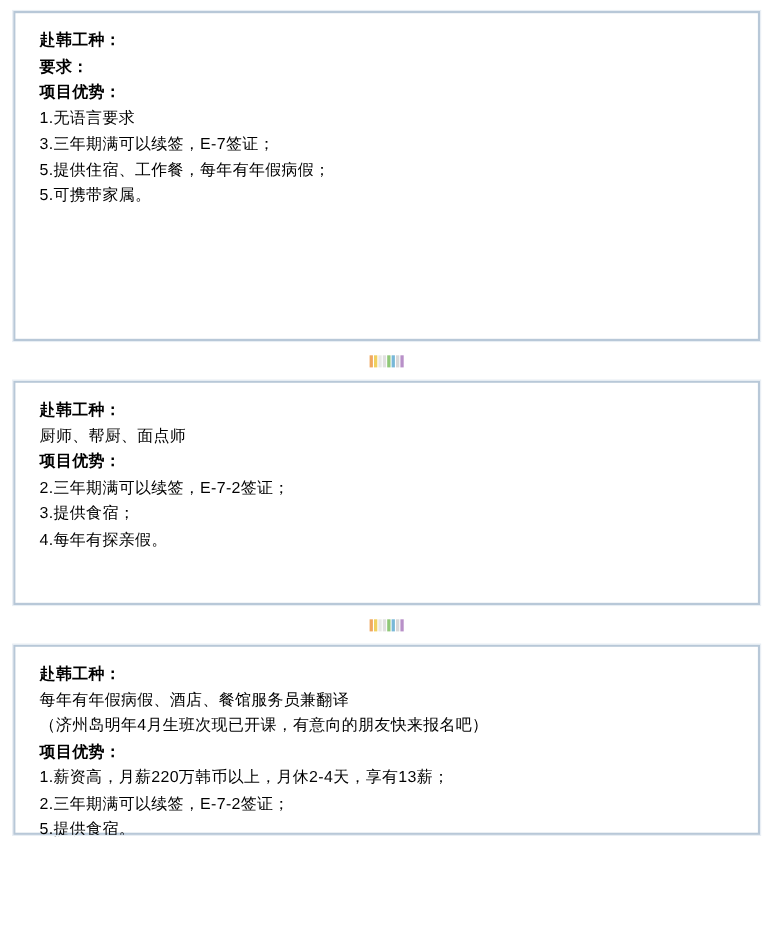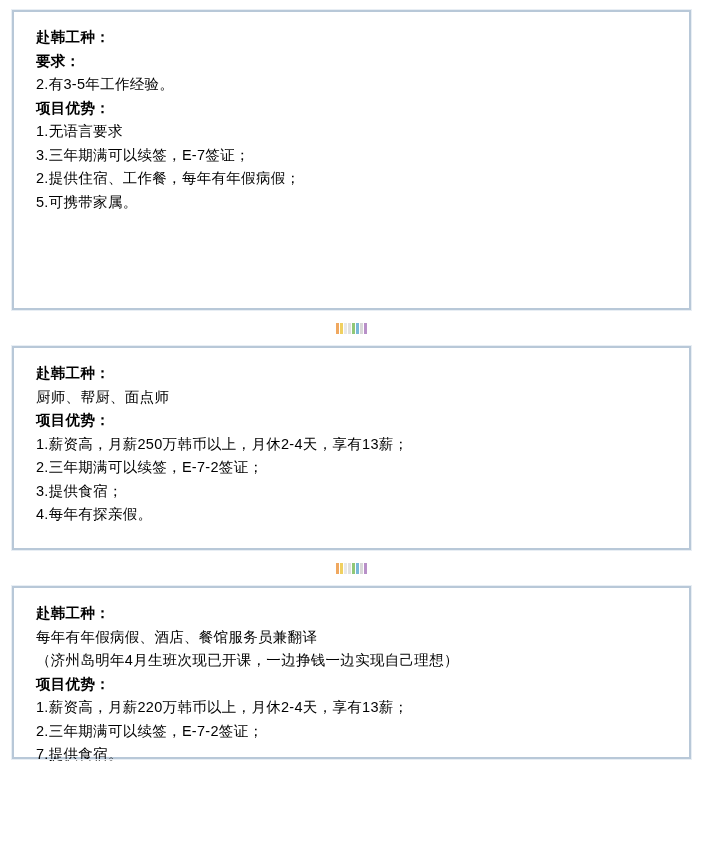--- a/index.html
+++ b/index.html
@@ -72,46 +72,44 @@
   }
 </style>
 </head>
 <body>
 
 <div class="page">
 
   <div class="card c1">
     <div class="line bold">赴韩工种：</div>
     <div class="line bold">要求：</div>
-    <div class="line">2.有3-5年工作经验。</div>
     <div class="line bold">项目优势：</div>
     <div class="line">1.无语言要求</div>
     <div class="line">3.三年期满可以续签，E-7签证；</div>
-    <div class="line">2.提供住宿、工作餐，每年有年假病假；</div>
+    <div class="line">5.提供住宿、工作餐，每年有年假病假；</div>
     <div class="line">5.可携带家属。</div>
   </div>
 
   <div class="divider">
     <div class="divider-bars">
       <i style="background:#f0a860"></i>
         <i style="background:#f0d060"></i>
         <i style="background:#e8e8e8"></i>
         <i style="background:#e0e0e0"></i>
         <i style="background:#90c878"></i>
         <i style="background:#78b8d8"></i>
         <i style="background:#d8d8d8"></i>
         <i style="background:#b890c8"></i>
     </div>
   </div>
 
   <div class="card c2">
     <div class="line bold">赴韩工种：</div>
     <div class="line">厨师、帮厨、面点师</div>
     <div class="line bold">项目优势：</div>
-    <div class="line">1.薪资高，月薪250万韩币以上，月休2-4天，享有13薪；</div>
     <div class="line">2.三年期满可以续签，E-7-2签证；</div>
     <div class="line">3.提供食宿；</div>
     <div class="line">4.每年有探亲假。</div>
   </div>
 
   <div class="divider">
     <div class="divider-bars">
       <i style="background:#f0a860"></i>
         <i style="background:#f0d060"></i>
         <i style="background:#e8e8e8"></i>
@@ -119,23 +117,23 @@
         <i style="background:#90c878"></i>
         <i style="background:#78b8d8"></i>
         <i style="background:#d8d8d8"></i>
         <i style="background:#b890c8"></i>
     </div>
   </div>
 
   <div class="card c3">
     <div class="line bold">赴韩工种：</div>
     <div class="line">每年有年假病假、酒店、餐馆服务员兼翻译</div>
-    <div class="line">（济州岛明年4月生班次现已开课，一边挣钱一边实现自己理想）</div>
+    <div class="line">（济州岛明年4月生班次现已开课，有意向的朋友快来报名吧）</div>
     <div class="line bold">项目优势：</div>
     <div class="line">1.薪资高，月薪220万韩币以上，月休2-4天，享有13薪；</div>
     <div class="line">2.三年期满可以续签，E-7-2签证；</div>
-    <div class="line">7.提供食宿。</div>
+    <div class="line">5.提供食宿。</div>
   </div>
 
   <div class="footer">
   </div>
 
 </div>
 
 </body></html>

